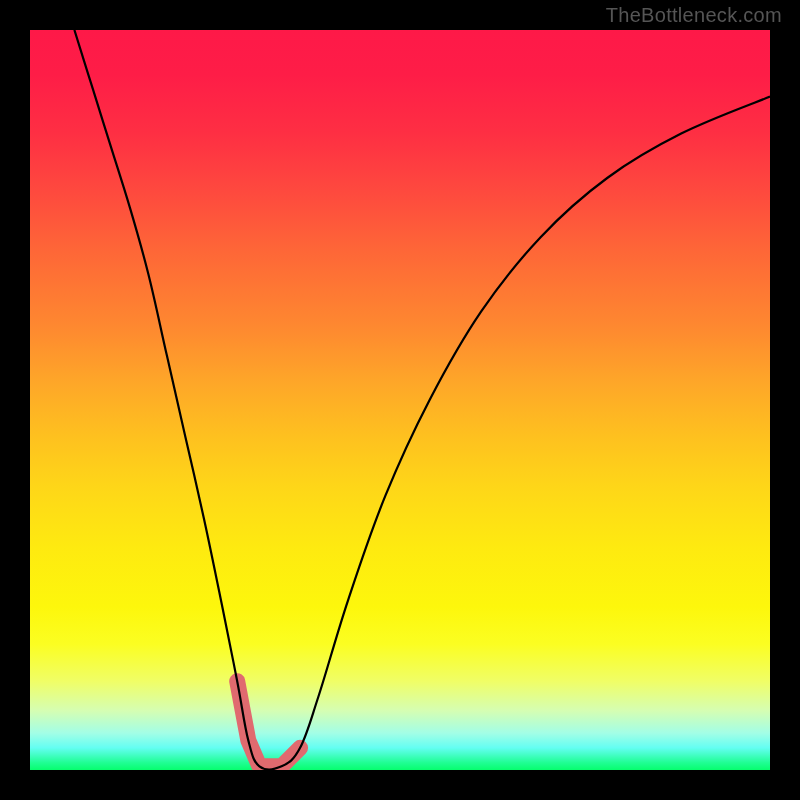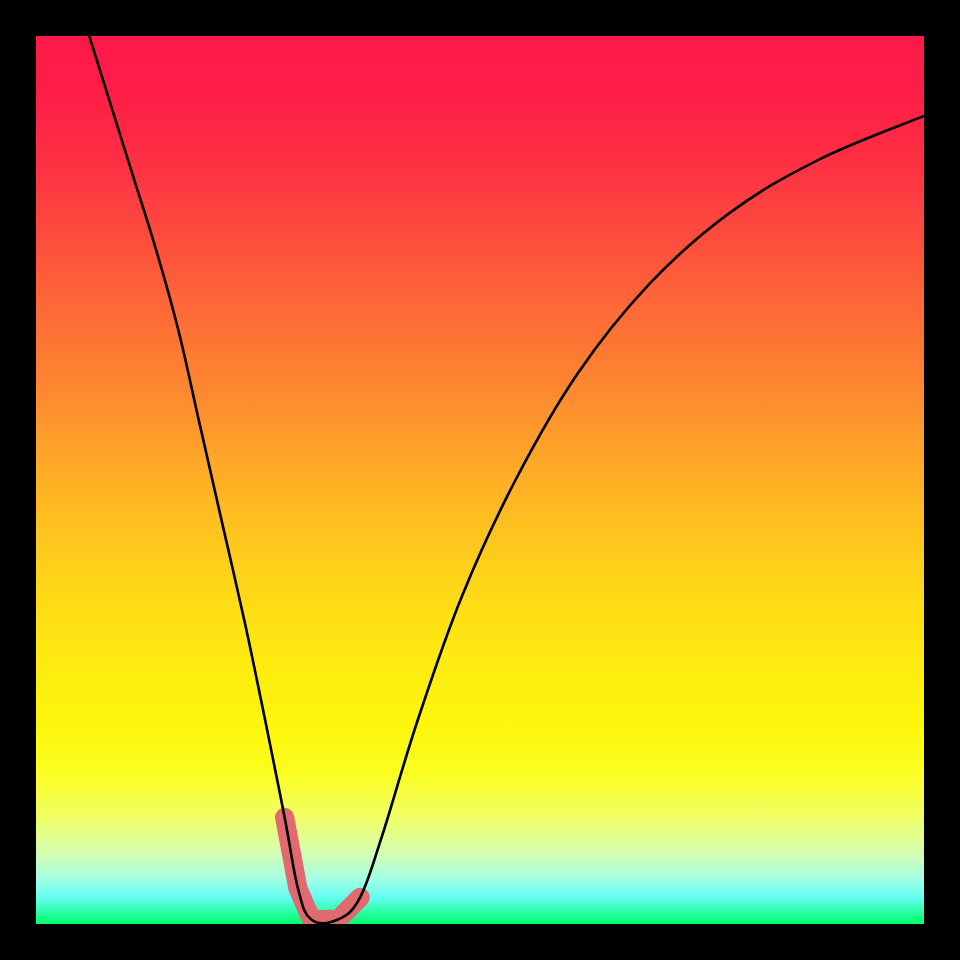--- a/index.html
+++ b/index.html
@@ -75,20 +75,21 @@
     stroke: #e06a6f;
     stroke-width: 16;
     stroke-linecap: round;
     stroke-linejoin: round;
   }
 </style>
 </head>
 <body>
 
 <div class="outer">
+  <div class="watermark">TheBottleneck.com</div>
   <div class="plot">
     <div class="gradient"></div>
     <svg class="curve" viewBox="0 0 740 740" preserveAspectRatio="none">
       <path id="marker-path" class="marker" d="M 207.20000000000002 651.2 L 218.3 710.4 L 229.4 736.3 L 251.6 736.3 L 270.1 717.8"></path>
       <path id="curve-path" class="line" d="M 44.4 0 C 47.7 10.7, 56.2 37.9, 62.9 59.2 C 69.6 80.5, 74.7 97.1, 81.4 118.4 C 88.1 139.7, 93.2 155.0, 99.9 177.6 C 106.6 200.2, 111.7 217.6, 118.4 244.2 C 125.1 270.8, 130.2 296.3, 136.9 325.6 C 143.6 354.9, 148.7 377.7, 155.4 407.0 C 162.1 436.3, 167.2 457.8, 173.9 488.4 C 180.6 519.0, 186.4 547.9, 192.4 577.2 C 198.4 606.5, 202.5 627.2, 207.2 651.2 C 211.9 675.2, 214.3 695.1, 218.3 710.4 C 222.3 725.7, 223.4 731.6, 229.4 736.3 C 235.4 741.0, 244.3 739.6, 251.6 736.3 C 258.9 733.0, 263.4 730.5, 270.1 717.8 C 276.8 705.1, 279.9 692.6, 288.6 666.0 C 297.3 639.4, 306.2 605.8, 318.2 569.8 C 330.2 533.8, 340.5 502.2, 355.2 466.2 C 369.9 430.2, 382.3 403.3, 399.6 370.0 C 416.9 336.7, 431.4 310.5, 451.4 281.2 C 471.4 251.9, 488.0 231.2, 510.6 207.2 C 533.2 183.2, 551.9 166.6, 577.2 148.0 C 602.5 129.4, 621.9 118.3, 651.2 103.6 C 680.5 88.9, 724.0 73.3, 740.0 66.6"></path>
     </svg>
   </div>
 </div>
 
 </body></html>

